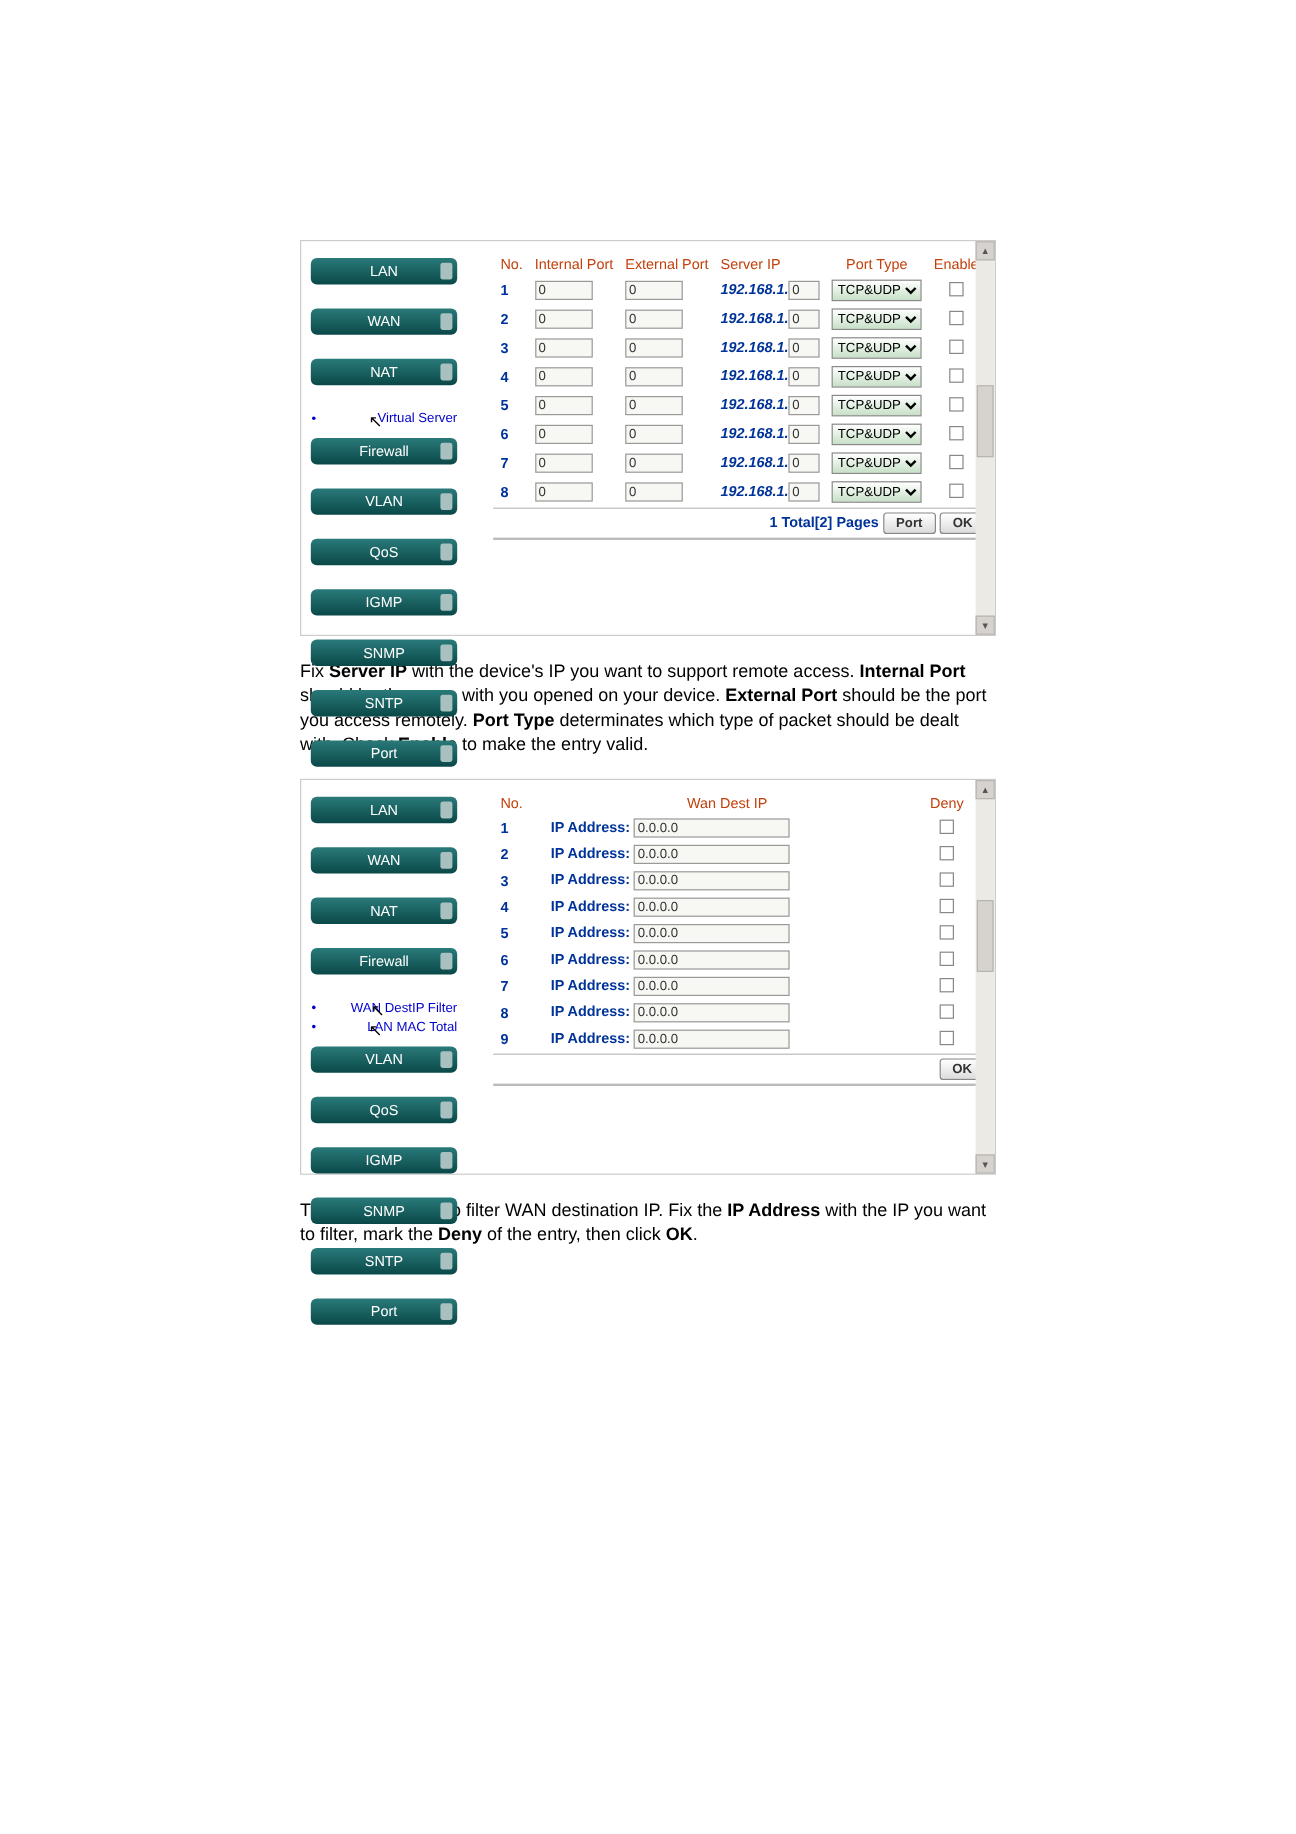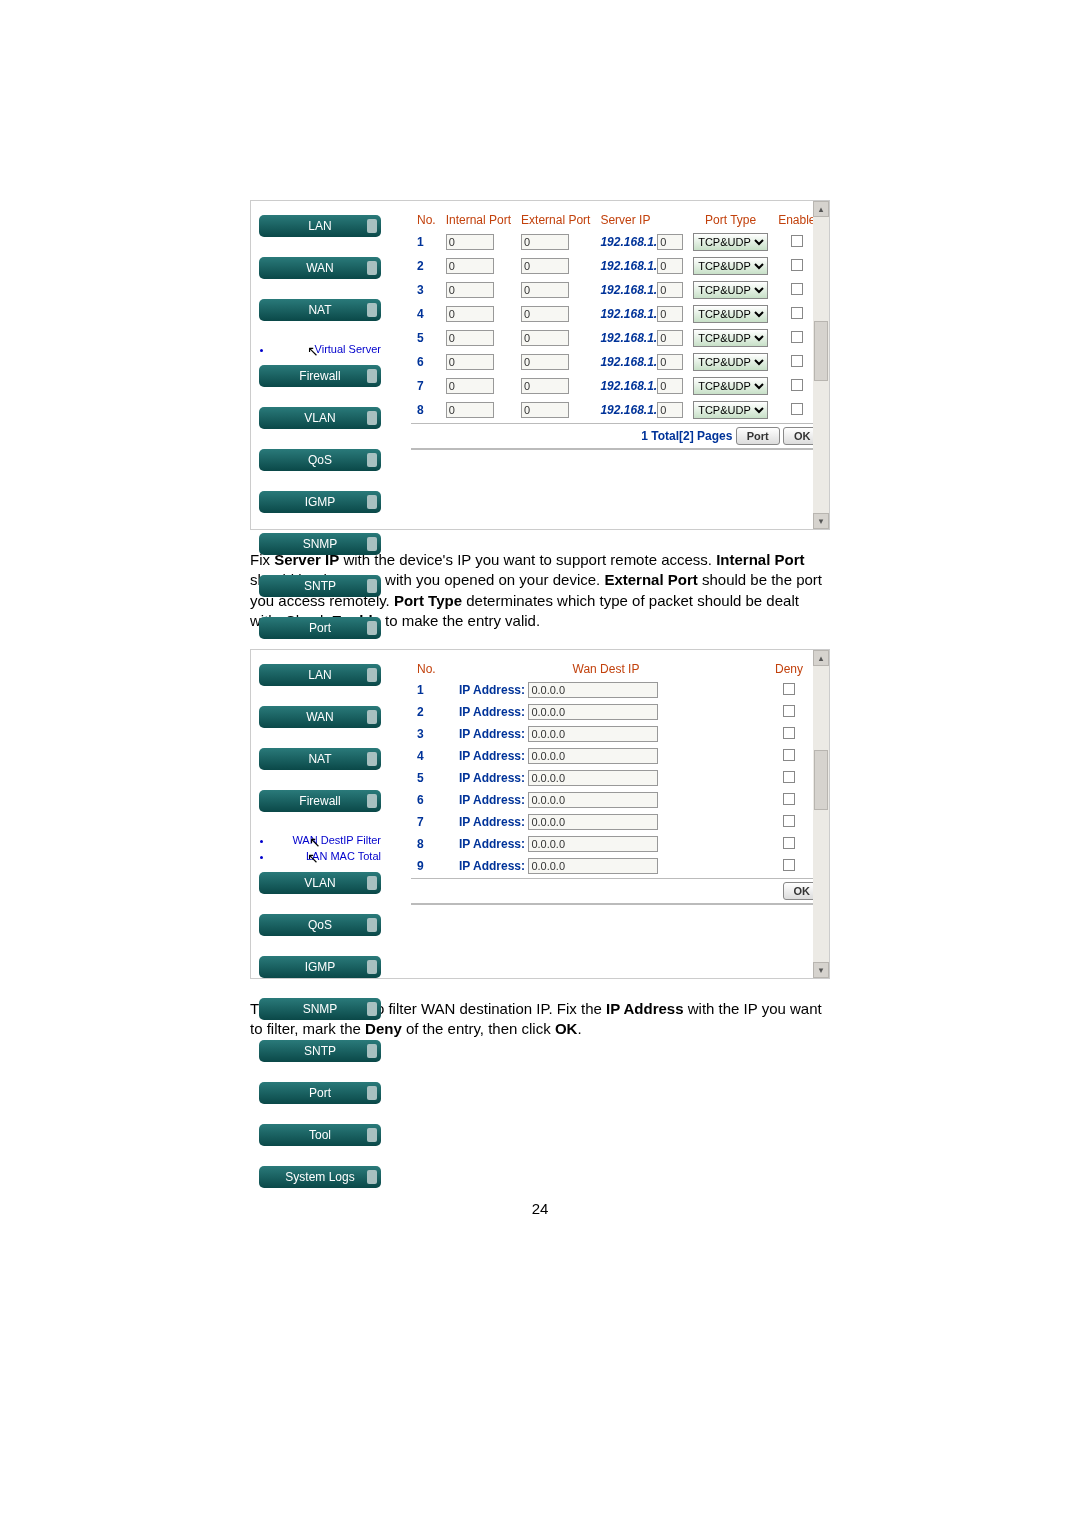--- a/index.html
+++ b/index.html
@@ -300,15 +300,14 @@
       <div class="scrollbar-arrow">▴</div>
       <div class="scrollbar-thumb" style="top:100px; height:60px;"></div>
       <div class="scrollbar-arrow" style="position:absolute; bottom:0;">▾</div>
     </div>
   </div>
 
   <p class="body-text">
     <span>This page is used to filter WAN destination IP. Fix the </span><b>IP Address</b><span> with the IP you want to filter, mark the </span><b>Deny</b><span> of the entry, then click </span><b>OK</b><span>.</span>
   </p>
 
-  <div class="page-num">24</div>
 
 </div>
 
 </body></html>

